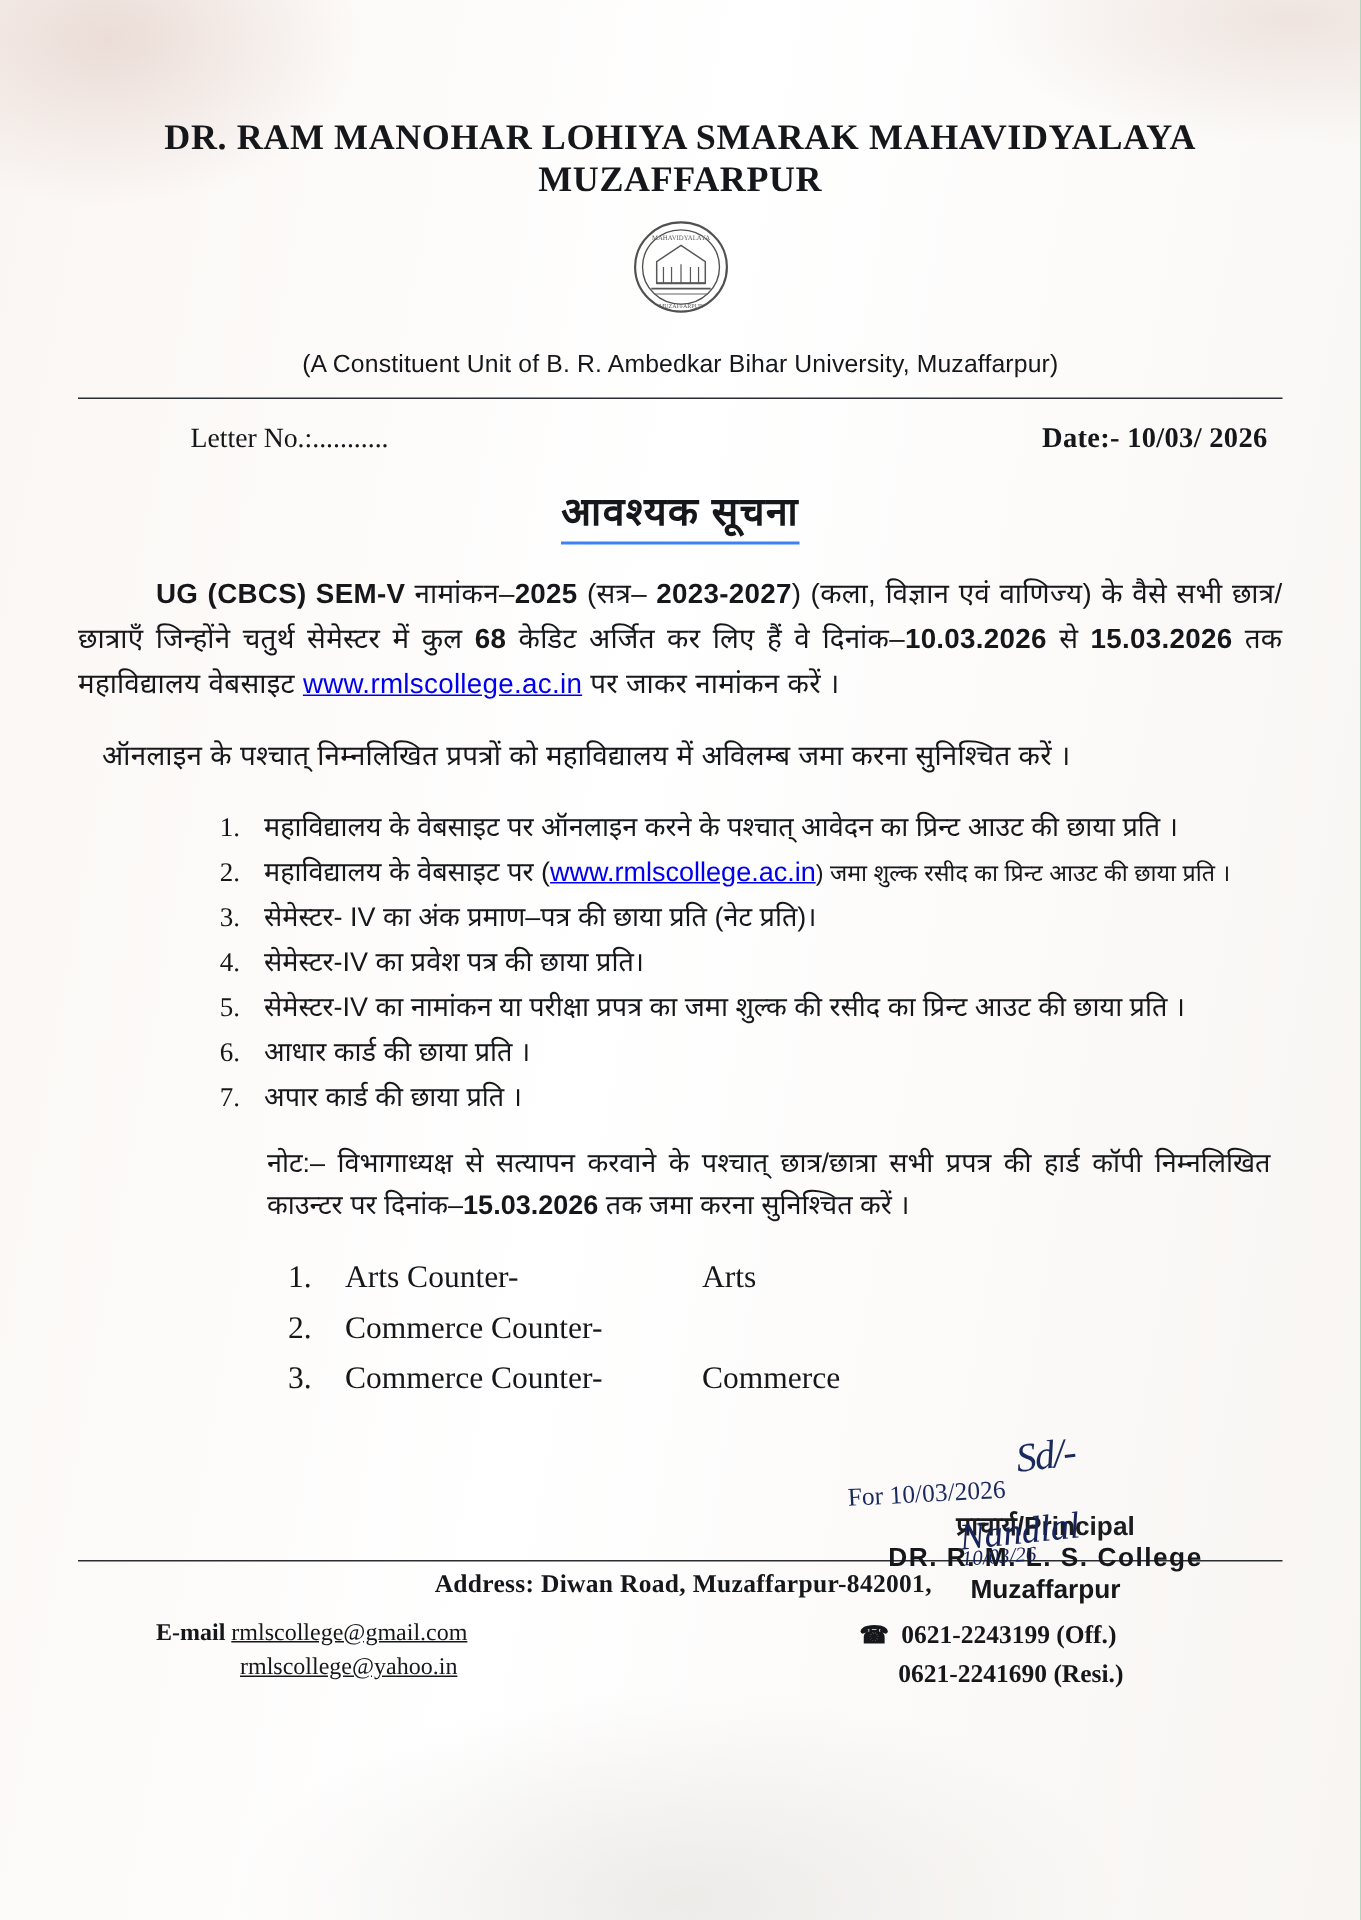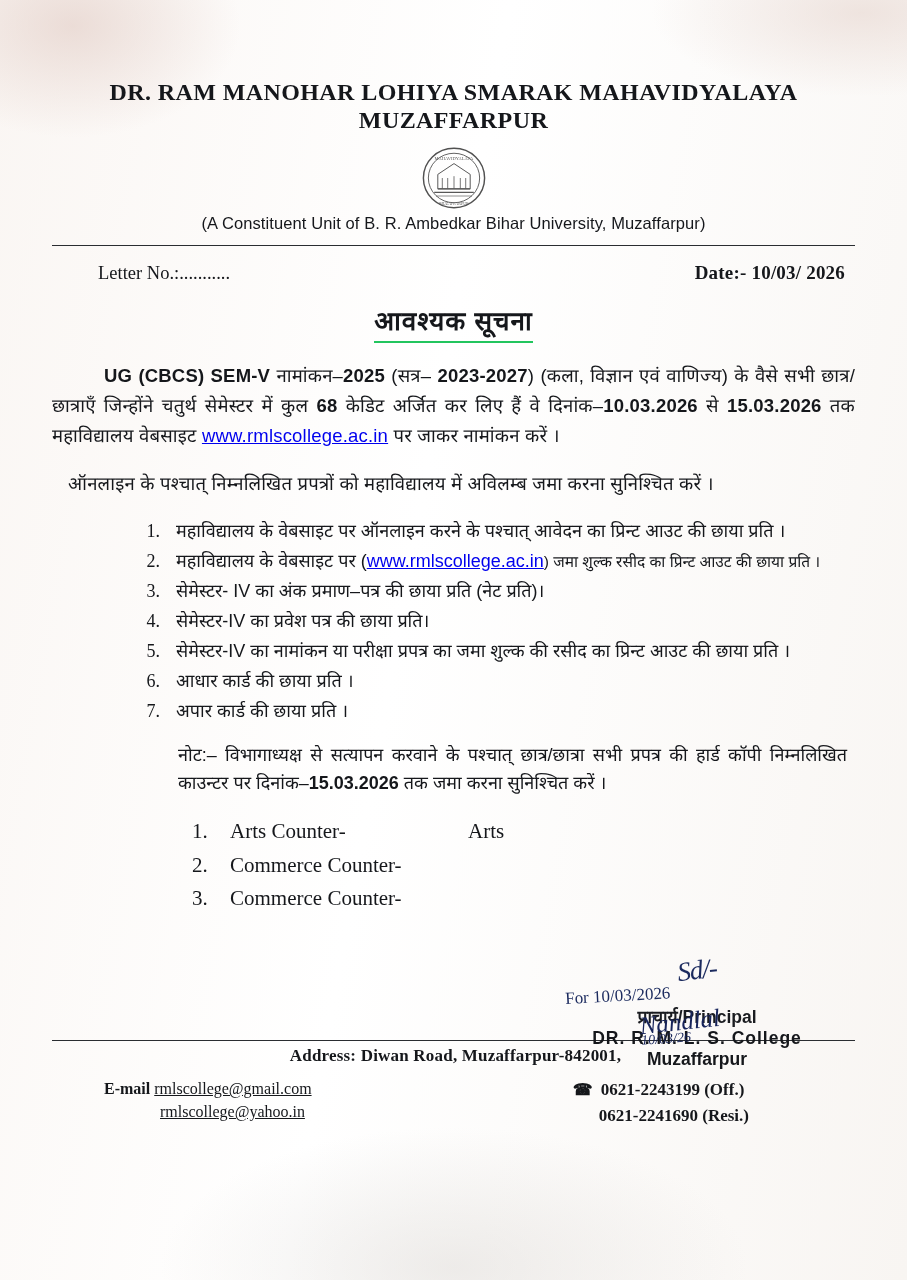--- a/index.html
+++ b/index.html
@@ -59,58 +59,60 @@
   }
   .emblem {
     width: 92px;
     height: 72px;
     opacity: 0.82;
   }
   .affiliation {
     text-align: center;
     font-size: 16.5px;
     font-family: "Liberation Sans", sans-serif;
+    margin-top: 20px;
     letter-spacing: 0.1px;
   }
   .rule {
     border: none;
     border-top: 1.6px solid #2a2d31;
     margin: 12px 0 0 0;
   }
 
   .letter-row {
     display: flex;
     justify-content: space-between;
     align-items: baseline;
     margin-top: 16px;
     padding: 0 10px 0 46px;
   }
   .letter-no {
     font-size: 18.5px;
     font-family: "Liberation Serif", serif;
+    margin-left: 29px;
   }
   .date {
     font-size: 19px;
     font-weight: bold;
     letter-spacing: 0.2px;
   }
 
   .notice-title {
     text-align: center;
     font-size: 26px;
     font-weight: bold;
     margin-top: 18px;
     letter-spacing: 1px;
     font-family: "Liberation Sans", sans-serif;
     position: relative;
     display: block;
   }
   .notice-title span {
     display: inline-block;
-    border-bottom: 2px solid #22c55e;
+    border-bottom: 2px solid #3b82f6;
     padding-bottom: 3px;
   }
 
   
   .para {
     font-family: "Liberation Sans", sans-serif;
     font-size: 18.5px;
     line-height: 1.62;
     text-align: justify;
     margin-top: 18px;
@@ -375,20 +377,21 @@
         <div class="clabel">Arts Counter-</div>
         <div class="cval">Arts</div>
       </div>
       <div class="counter-row">
         <div class="cnum">2.</div>
         <div class="clabel">Commerce Counter-</div>
       </div>
       <div class="counter-row">
         <div class="cnum">3.</div>
         <div class="clabel">Commerce Counter-</div>
+        <div class="cval">Commerce</div>
       </div>
     </div>
 
   </div>
 
   <div class="sig-area">
     <div class="sig-scribble">Sd/-</div>
     <div class="sig-for">For 10/03/2026</div>
     <div class="sig-principal">प्राचार्य/Principal</div>
     <div class="sig-college">DR. R. M. L. S. College</div>

